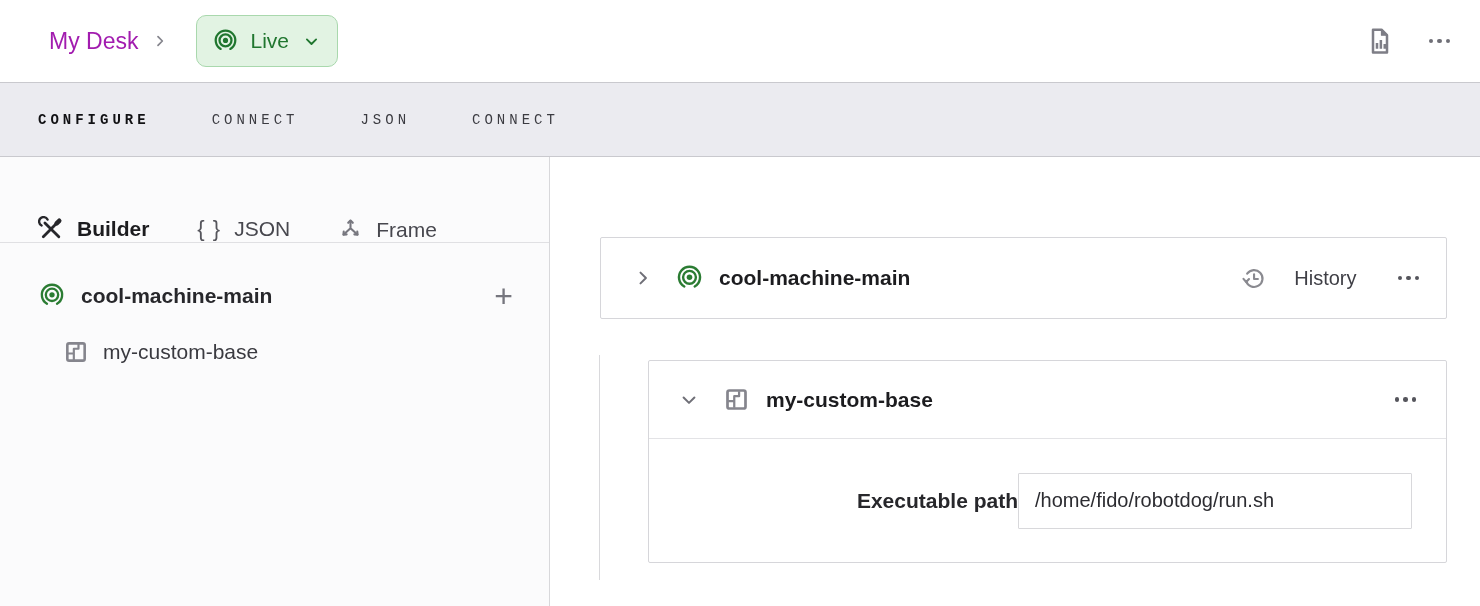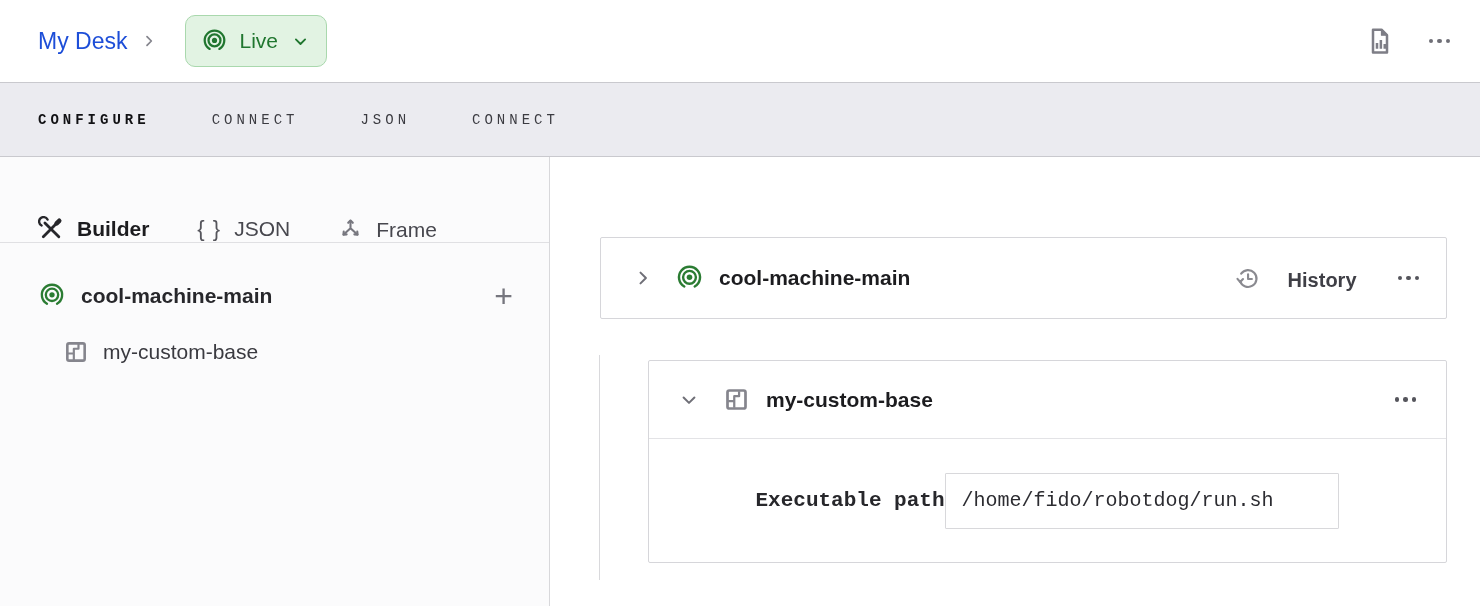--- a/index.html
+++ b/index.html
@@ -2,21 +2,21 @@
 <html><head>
 <meta charset="utf-8">
 <style>
   * { margin:0; padding:0; box-sizing:border-box; }
   html,body { width:1480px; height:606px; overflow:hidden; background:#fff;
               font-family:"Liberation Sans","DejaVu Sans",sans-serif; color:#1c1c1f; }
 
   
   .app-header { height:82px; background:#fff; display:flex; align-items:center; padding:0 30px 0 38px; }
   .breadcrumb { display:flex; align-items:center; gap:14px; font-size:23px; }
-  .crumb-parent { color:#1d4ed8; cursor:pointer; }
+  .crumb-parent { color:#a21caf; cursor:pointer;margin-left:11px; }
   .crumb-sep { display:flex; align-items:center; color:#85858d; }
   .crumb-current { font-weight:700; color:#141417; }
   .live-badge { margin-left:28px; height:52px; display:flex; align-items:center; gap:11px;
                 padding:0 17px 0 15px; background:#e2f3e3; border:1.5px solid #a9d8ad;
                 border-radius:10px; color:#20762f; font-size:21px; cursor:pointer; }
   .spacer { flex:1; }
   .save-btn { height:54px; display:flex; align-items:center; padding:0 21px; background:#f3f3f4;
               border:1px solid #d8d8da; border-radius:2px; font-size:22px; cursor:pointer; }
   .save-label { color:#18181b; }
   .save-kbd { margin-left:15px; color:#9a9aa1; font-family:"DejaVu Sans",sans-serif; }
@@ -51,31 +51,31 @@
   .comp-row { margin-top:10px; padding-left:25px; }
   .comp-row .lbl { color:#3a3a40; margin-left:14px; }
   .plus-btn { margin-left:auto; font-size:32px; font-weight:300; color:#76767e; background:none; border:none; cursor:pointer; line-height:1; }
 
   .main { flex:1; background:#fff; position:relative; }
   .card { background:#fff; border:1px solid #d6d6da; border-radius:2px; }
   .part-card { margin:80px 33px 0 50px; height:82px; display:flex; align-items:center; padding:0 27px 0 32px; }
   .part-card .title { font-size:21px; font-weight:700; margin-left:15px; }
   .chev-btn { background:none; border:none; cursor:pointer; color:#6f6f77; display:flex; align-items:center; }
   .part-card .chev-btn { margin-right:22px; }
-  .history-btn { margin-left:auto; display:flex; align-items:flex-end; gap:27px; background:none; border:none; cursor:pointer;
-                 font-size:20px; color:#3f3f46; font-family:inherit;font-weight:bold; }
+  .history-btn { margin-left:auto; display:flex; align-items:center; gap:27px; background:none; border:none; cursor:pointer;
+                 font-size:20px; color:#3f3f46; font-family:inherit; }
   .card-ellipsis { margin-left:41px; color:#55555c; }
 
   .nested-wrap { margin:36px 33px 0 49px; border-left:1px solid #d9d9dc; padding:5px 0 17px 48px; }
   .comp-card { }
   .comp-card-header { height:77px; display:flex; align-items:center; padding:0 30px; }
   .comp-card-header .chev-btn { margin-right:24px; }
   .comp-card-header .title { font-size:21px; font-weight:700; margin-left:16px; }
   .comp-card-divider { height:0; border-top:1px solid #e3e3e6; }
-  .comp-card-body { height:123px; display:flex; align-items:center; justify-content:center; padding:0 34px 0 33px;font-family:Liberation Mono, monospace; }
+  .comp-card-body { height:123px; display:flex; align-items:center; justify-content:flex-end; padding:0 34px 0 33px; }
   .field-label { font-size:21px; font-weight:600; color:#27272b; }
   .field-input { width:394px; height:56px; border:1px solid #d8d8db; border-radius:1px; font-size:20px; color:#2c2c31;
                  padding:0 16px; font-family:inherit; background:#fff; }
 
   .green { color:#2b7c33; }
   .gray-ic { color:#85858d; }
 </style>
 </head>
 <body>
 

